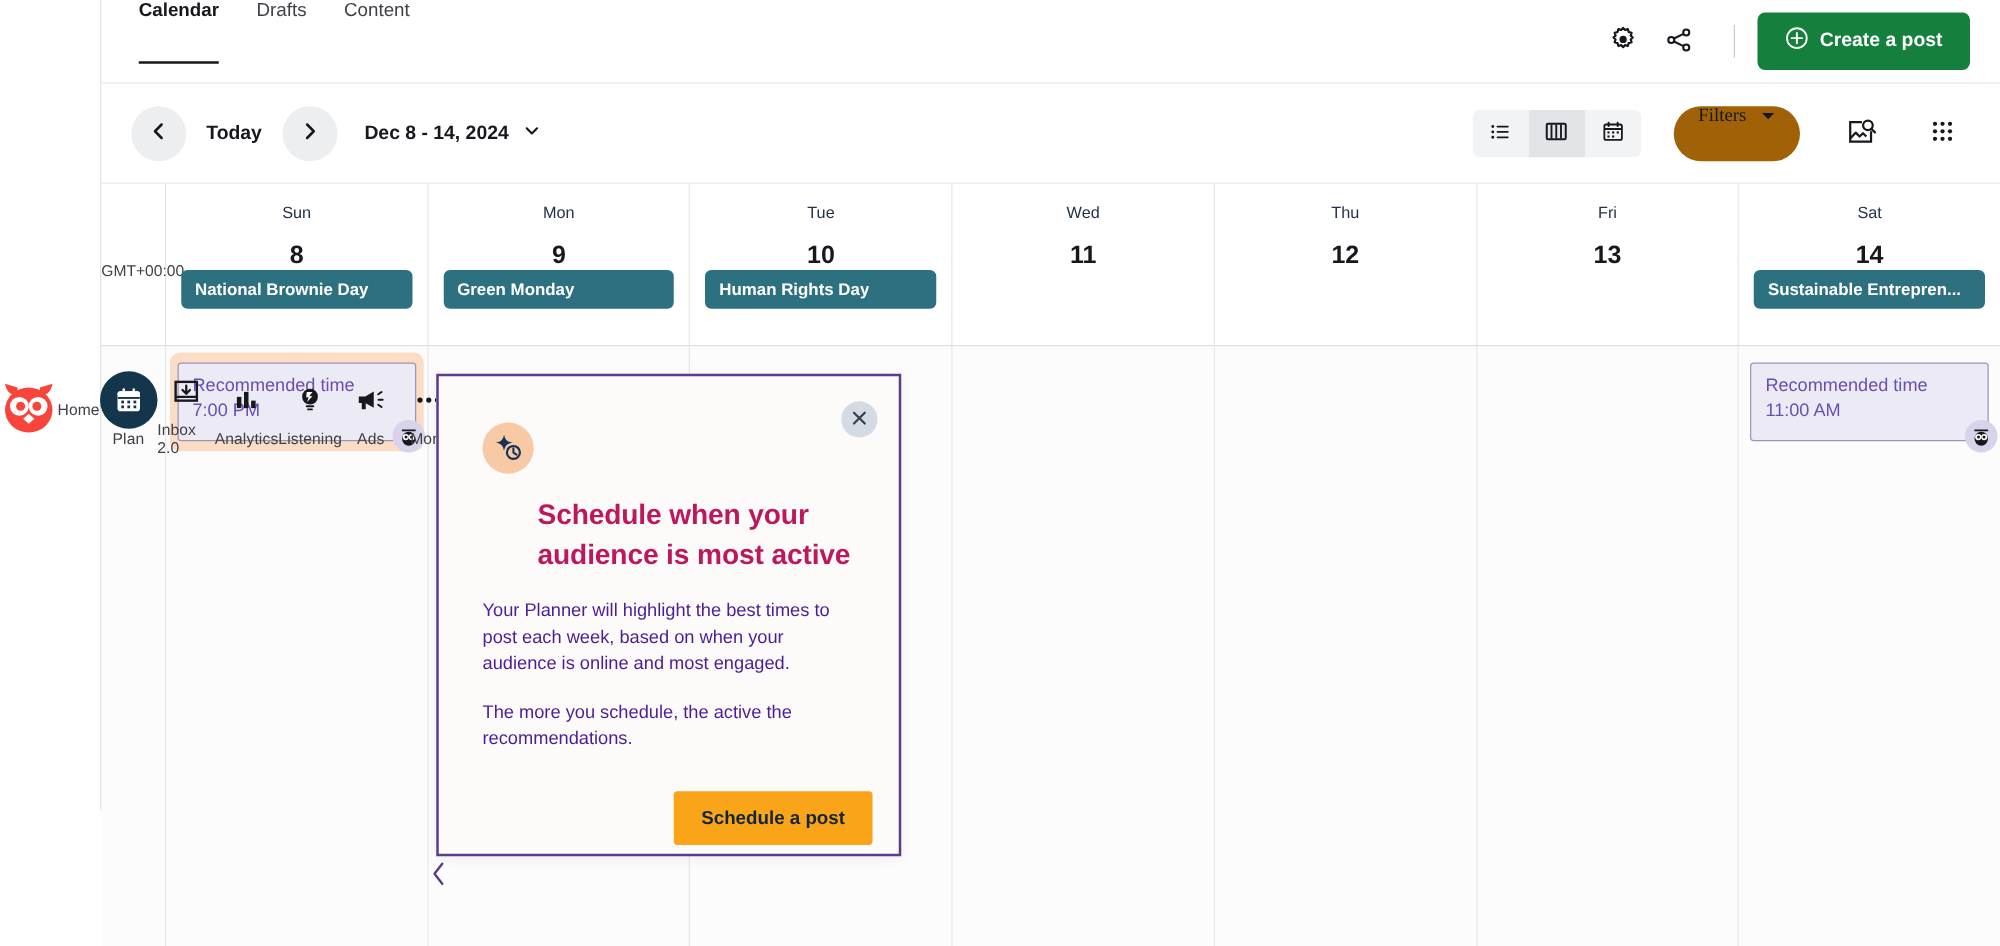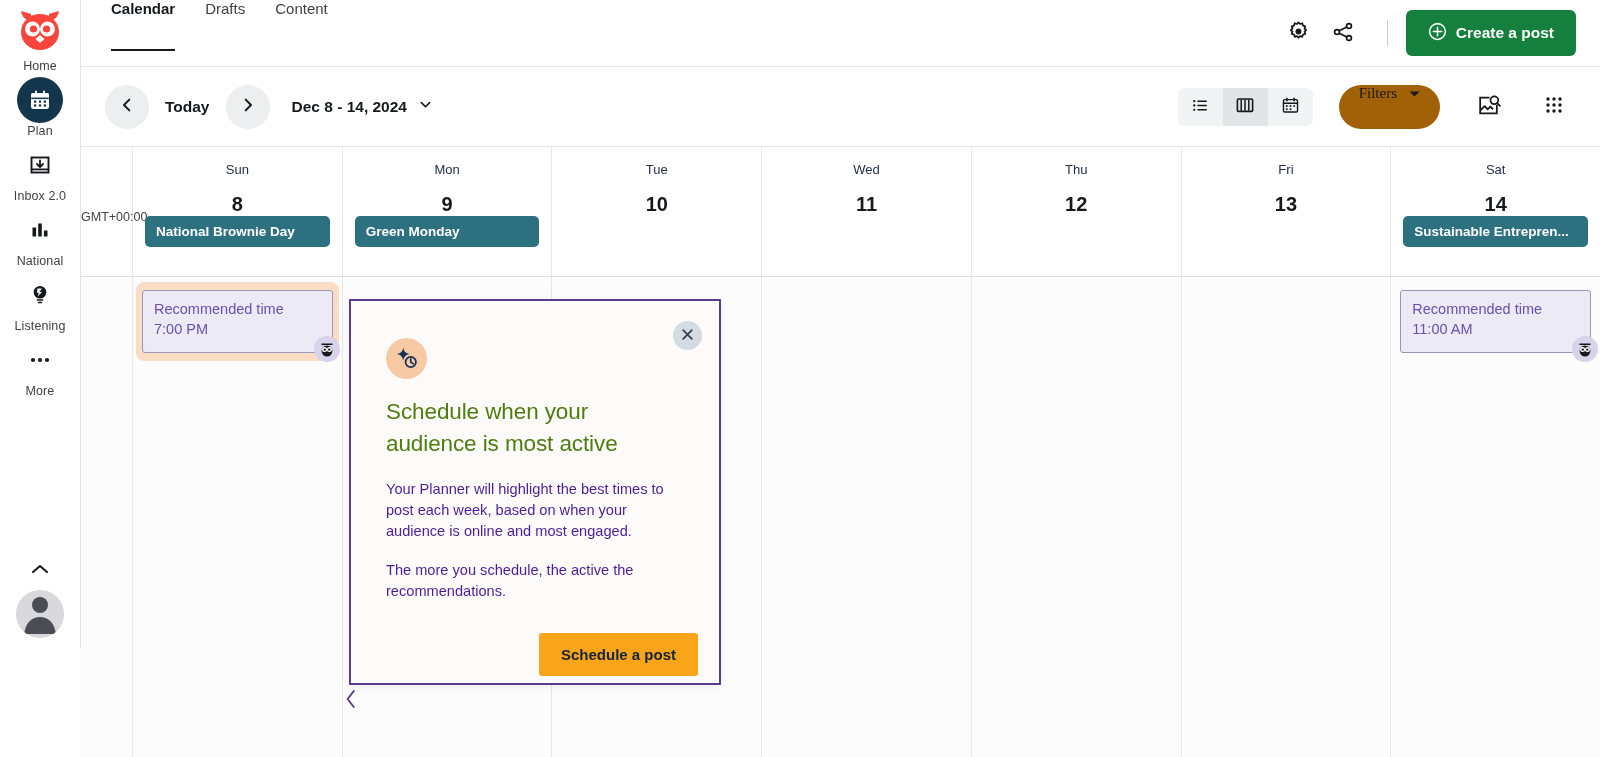--- a/index.html
+++ b/index.html
@@ -9,21 +9,21 @@
     background: #ffffff;
     overflow: hidden;
   }
   .app { display: flex; width: 1600px; height: 757px; position: relative; }
 
   
   .rail {
     width: 81px; flex: 0 0 81px; height: 648px;
     background: #ffffff;
     border-right: 1px solid #e3e3e6;
-    display: flex; flex-direction: column; align-items: center;
+    display: flex; flex-direction: row; align-items: center;
     padding-top: 6px;
     position: relative; z-index: 5;
   }
   .logo { width: 50px; height: 48px; display: flex; align-items: center; justify-content: center; margin-bottom: 2px;}
   .rail-item {
     width: 81px; display: flex; flex-direction: column; align-items: center;
     cursor: pointer; padding: 2px 0 2px;
   }
   .rail-icon {
     width: 46px; height: 46px; display: flex; align-items: center; justify-content: center;
@@ -174,22 +174,22 @@
     width: 29px; height: 29px; border-radius: 50%; background: #d5dbe3;
     display: flex; align-items: center; justify-content: center; cursor: pointer;
     border: none;
   }
   .pop-inner { padding: 37px 35px 0 35px; }
   .pop-icon {
     width: 41px; height: 41px; border-radius: 50%; background: #f8c9a5;
     display: flex; align-items: center; justify-content: center;
   }
   .pop-title {
-    font-size: 22.5px; font-weight: normal; color: #4d7c0f;
-    line-height: 1.42; margin-top: 17px; letter-spacing: -.1px;
+    font-size: 22.5px; font-weight: bold; color: #be185d;
+    line-height: 1.42; margin-top: 17px; letter-spacing: -.1px; margin-left: 44px;
   }
   .pop-body {
     font-size: 14.6px; color: #4c1d95; line-height: 1.44; margin-top: 19px;
   }
   .pop-body p + p { margin-top: 18px; }
   .pop-cta-row { display: flex; justify-content: flex-end; padding: 0 21px; margin-top: 31px;}
   .btn-schedule {
     background: #faa41a; color: #14243a; border: none; border-radius: 3px;
     height: 43px; padding: 0 22px; font-size: 15px; font-weight: bold; cursor: pointer;
     font-family: "Liberation Sans", sans-serif;
@@ -257,35 +257,45 @@
     </div>
 
     <div class="rail-item">
       <span class="rail-icon">
         <svg width="24" height="24" viewBox="0 0 24 24" fill="#16181d">
           <rect x="4.5" y="9.5" width="3.6" height="9"></rect>
           <rect x="10.2" y="5.5" width="3.6" height="13"></rect>
           <rect x="15.9" y="12.5" width="3.6" height="6"></rect>
         </svg>
       </span>
-      <span class="rail-label">National</span>
+      <span class="rail-label">Analytics</span>
     </div>
 
     <div class="rail-item">
       <span class="rail-icon">
         <svg width="24" height="24" viewBox="0 0 24 24">
           <circle cx="12" cy="9.3" r="6.3" fill="#16181d"></circle>
           <path d="M9.4 5.6 h4.6 l-2.6 3.3 h2.6 l-4.4 4.6 1.3 -3.8 h-2 z" fill="#ffffff"></path>
           <rect x="8.6" y="16.2" width="6.8" height="1.5" rx=".7" fill="#16181d"></rect>
           <rect x="9.7" y="18.7" width="4.6" height="1.5" rx=".7" fill="#16181d"></rect>
         </svg>
       </span>
       <span class="rail-label">Listening</span>
     </div>
 
+    <div class="rail-item">
+      <span class="rail-icon">
+        <svg width="26" height="24" viewBox="0 0 26 24">
+          <path d="M3 9.2 h5.2 L15 5.2 v13 L8.2 14.4 H3 Z" fill="#16181d"></path>
+          <rect x="5.4" y="14.4" width="3.2" height="5" fill="#16181d"></rect>
+          <path d="M18.6 7.4 l2.6 -1.8 M18.9 11.8 h3.2 M18.6 15.8 l2.6 1.8" stroke="#16181d" stroke-width="1.7" stroke-linecap="round" fill="none"></path>
+        </svg>
+      </span>
+      <span class="rail-label">Ads</span>
+    </div>
 
     <div class="rail-item">
       <span class="rail-icon">
         <svg width="24" height="10" viewBox="0 0 24 10" fill="#16181d">
           <circle cx="5" cy="5" r="2.1"></circle>
             <circle cx="12" cy="5" r="2.1"></circle>
             <circle cx="19" cy="5" r="2.1"></circle>
         </svg>
       </span>
       <span class="rail-label">More</span>
@@ -482,20 +492,23 @@
         <span class="dow">Mon</span>
         <span class="dnum">9</span>
         <div class="holiday">
           <span>Green Monday</span>
         </div>
       </div>
 
       <div class="dcol-head">
         <span class="dow">Tue</span>
         <span class="dnum">10</span>
+        <div class="holiday">
+          <span>Human Rights Day</span>
+        </div>
       </div>
 
       <div class="dcol-head">
         <span class="dow">Wed</span>
         <span class="dnum">11</span>
       </div>
 
       <div class="dcol-head">
         <span class="dow">Thu</span>
         <span class="dnum">12</span>

